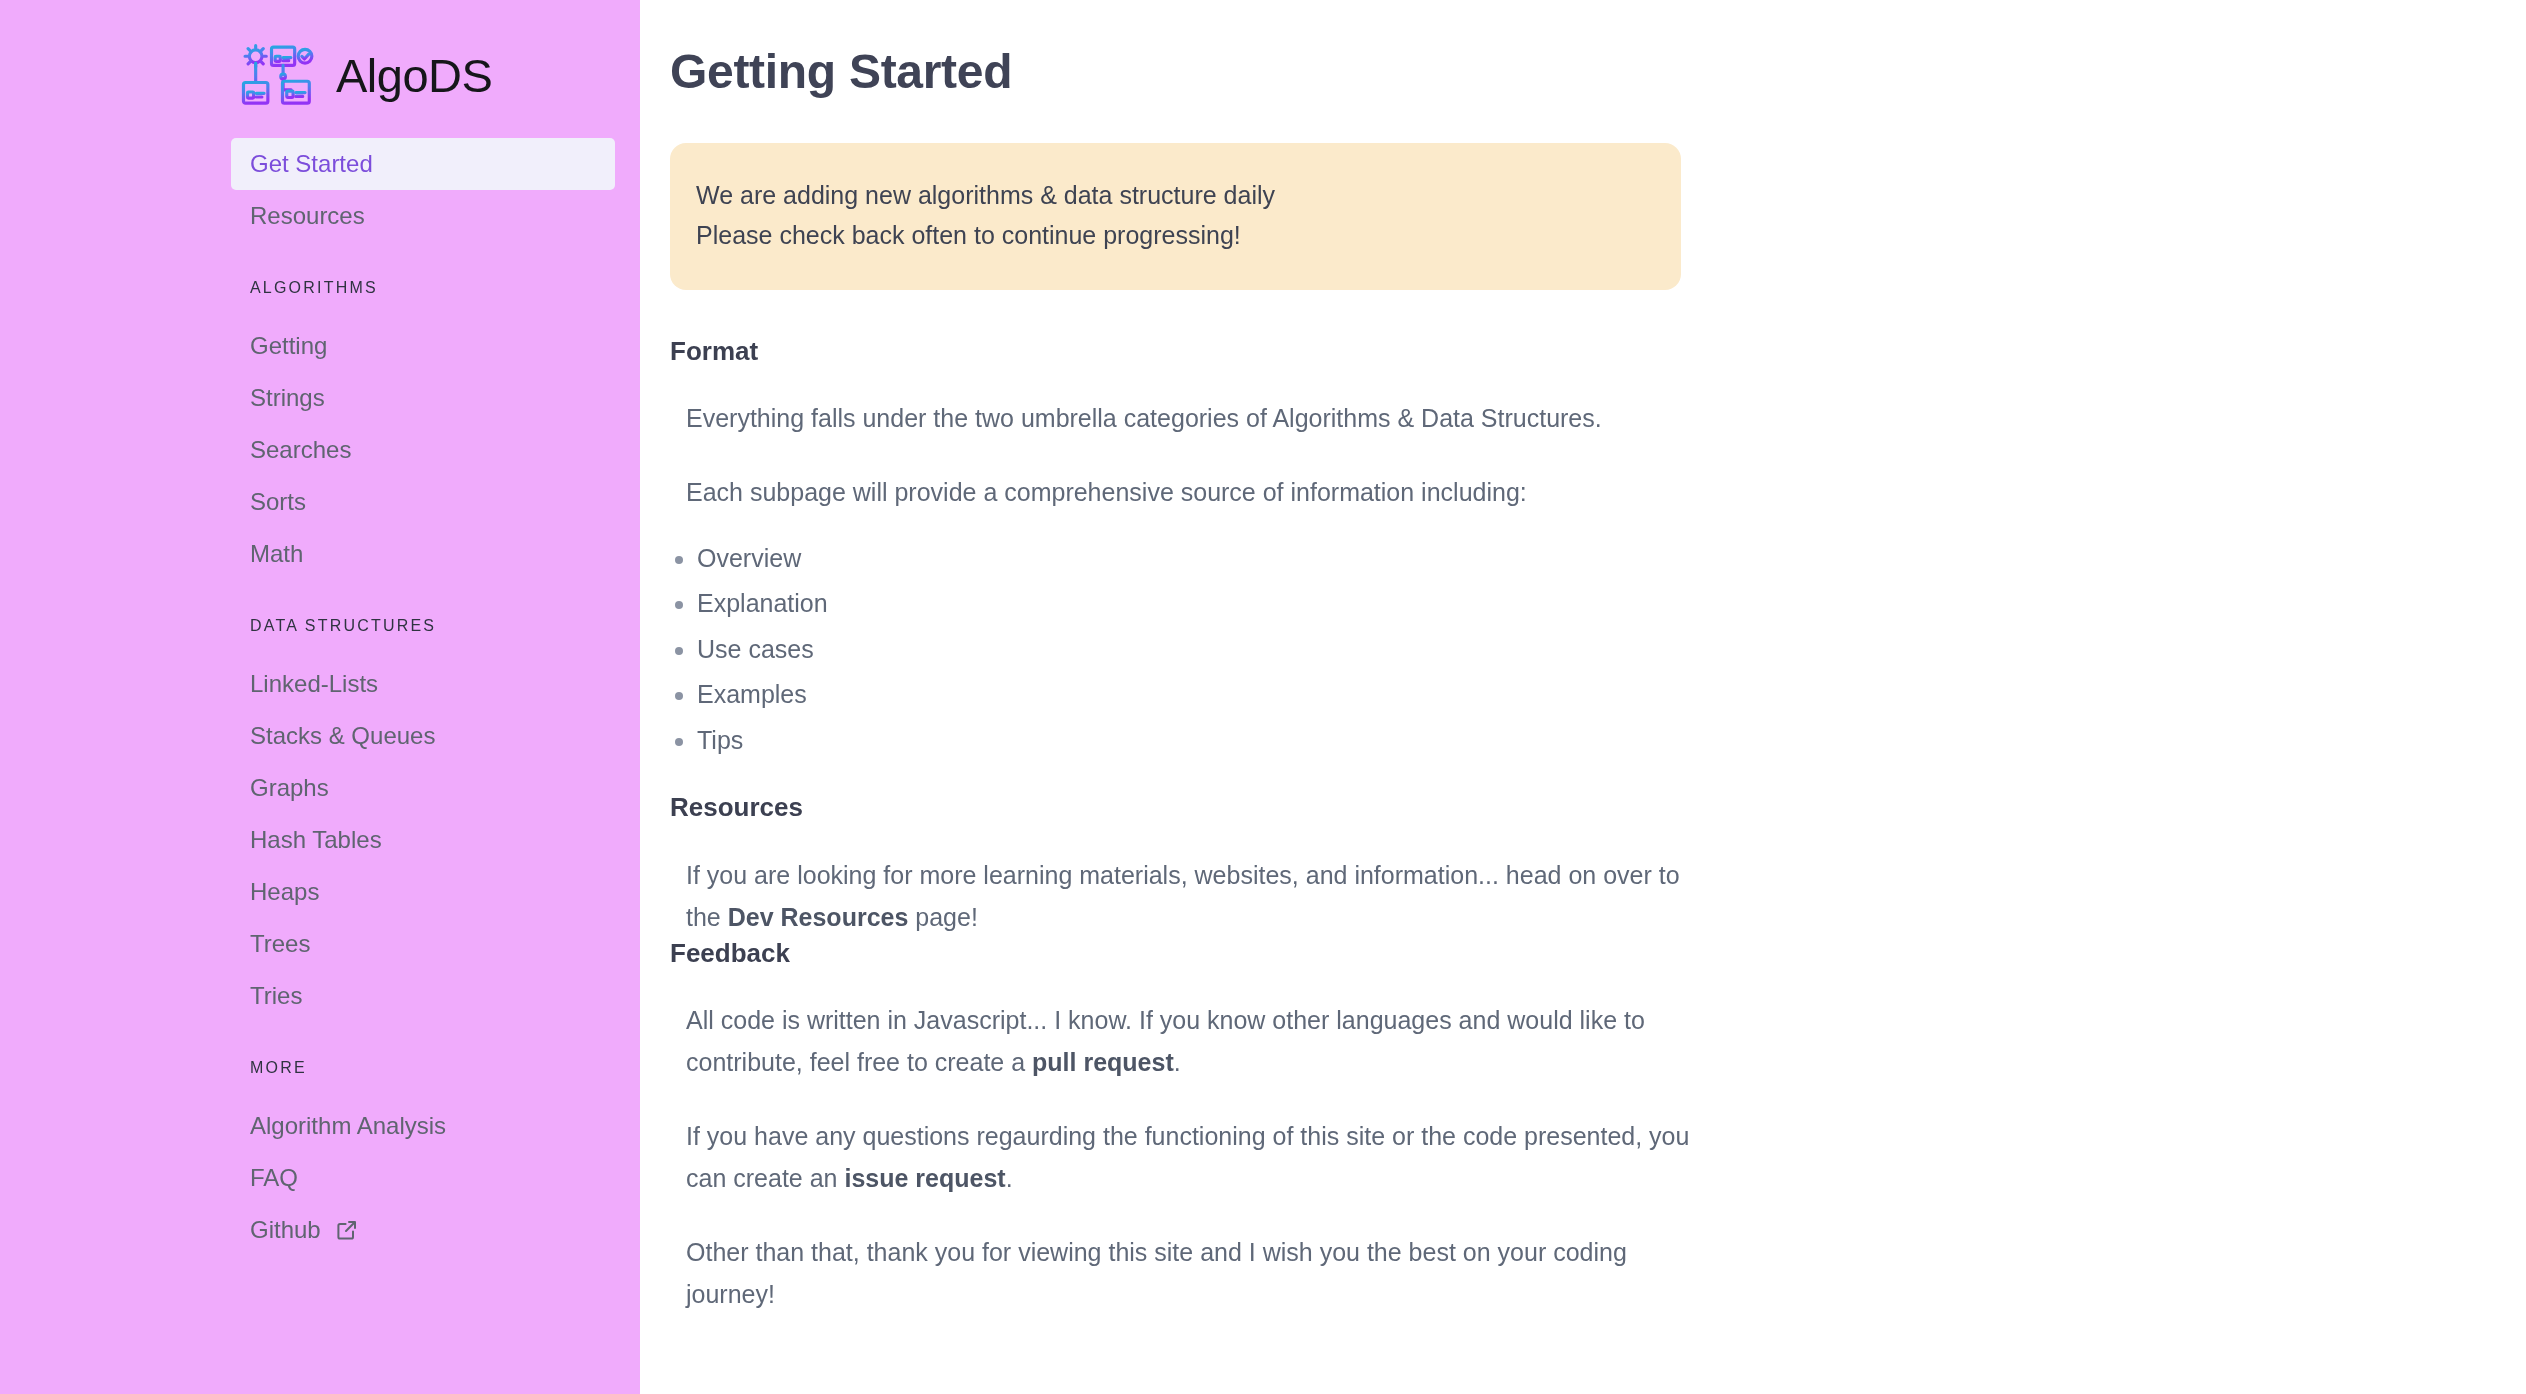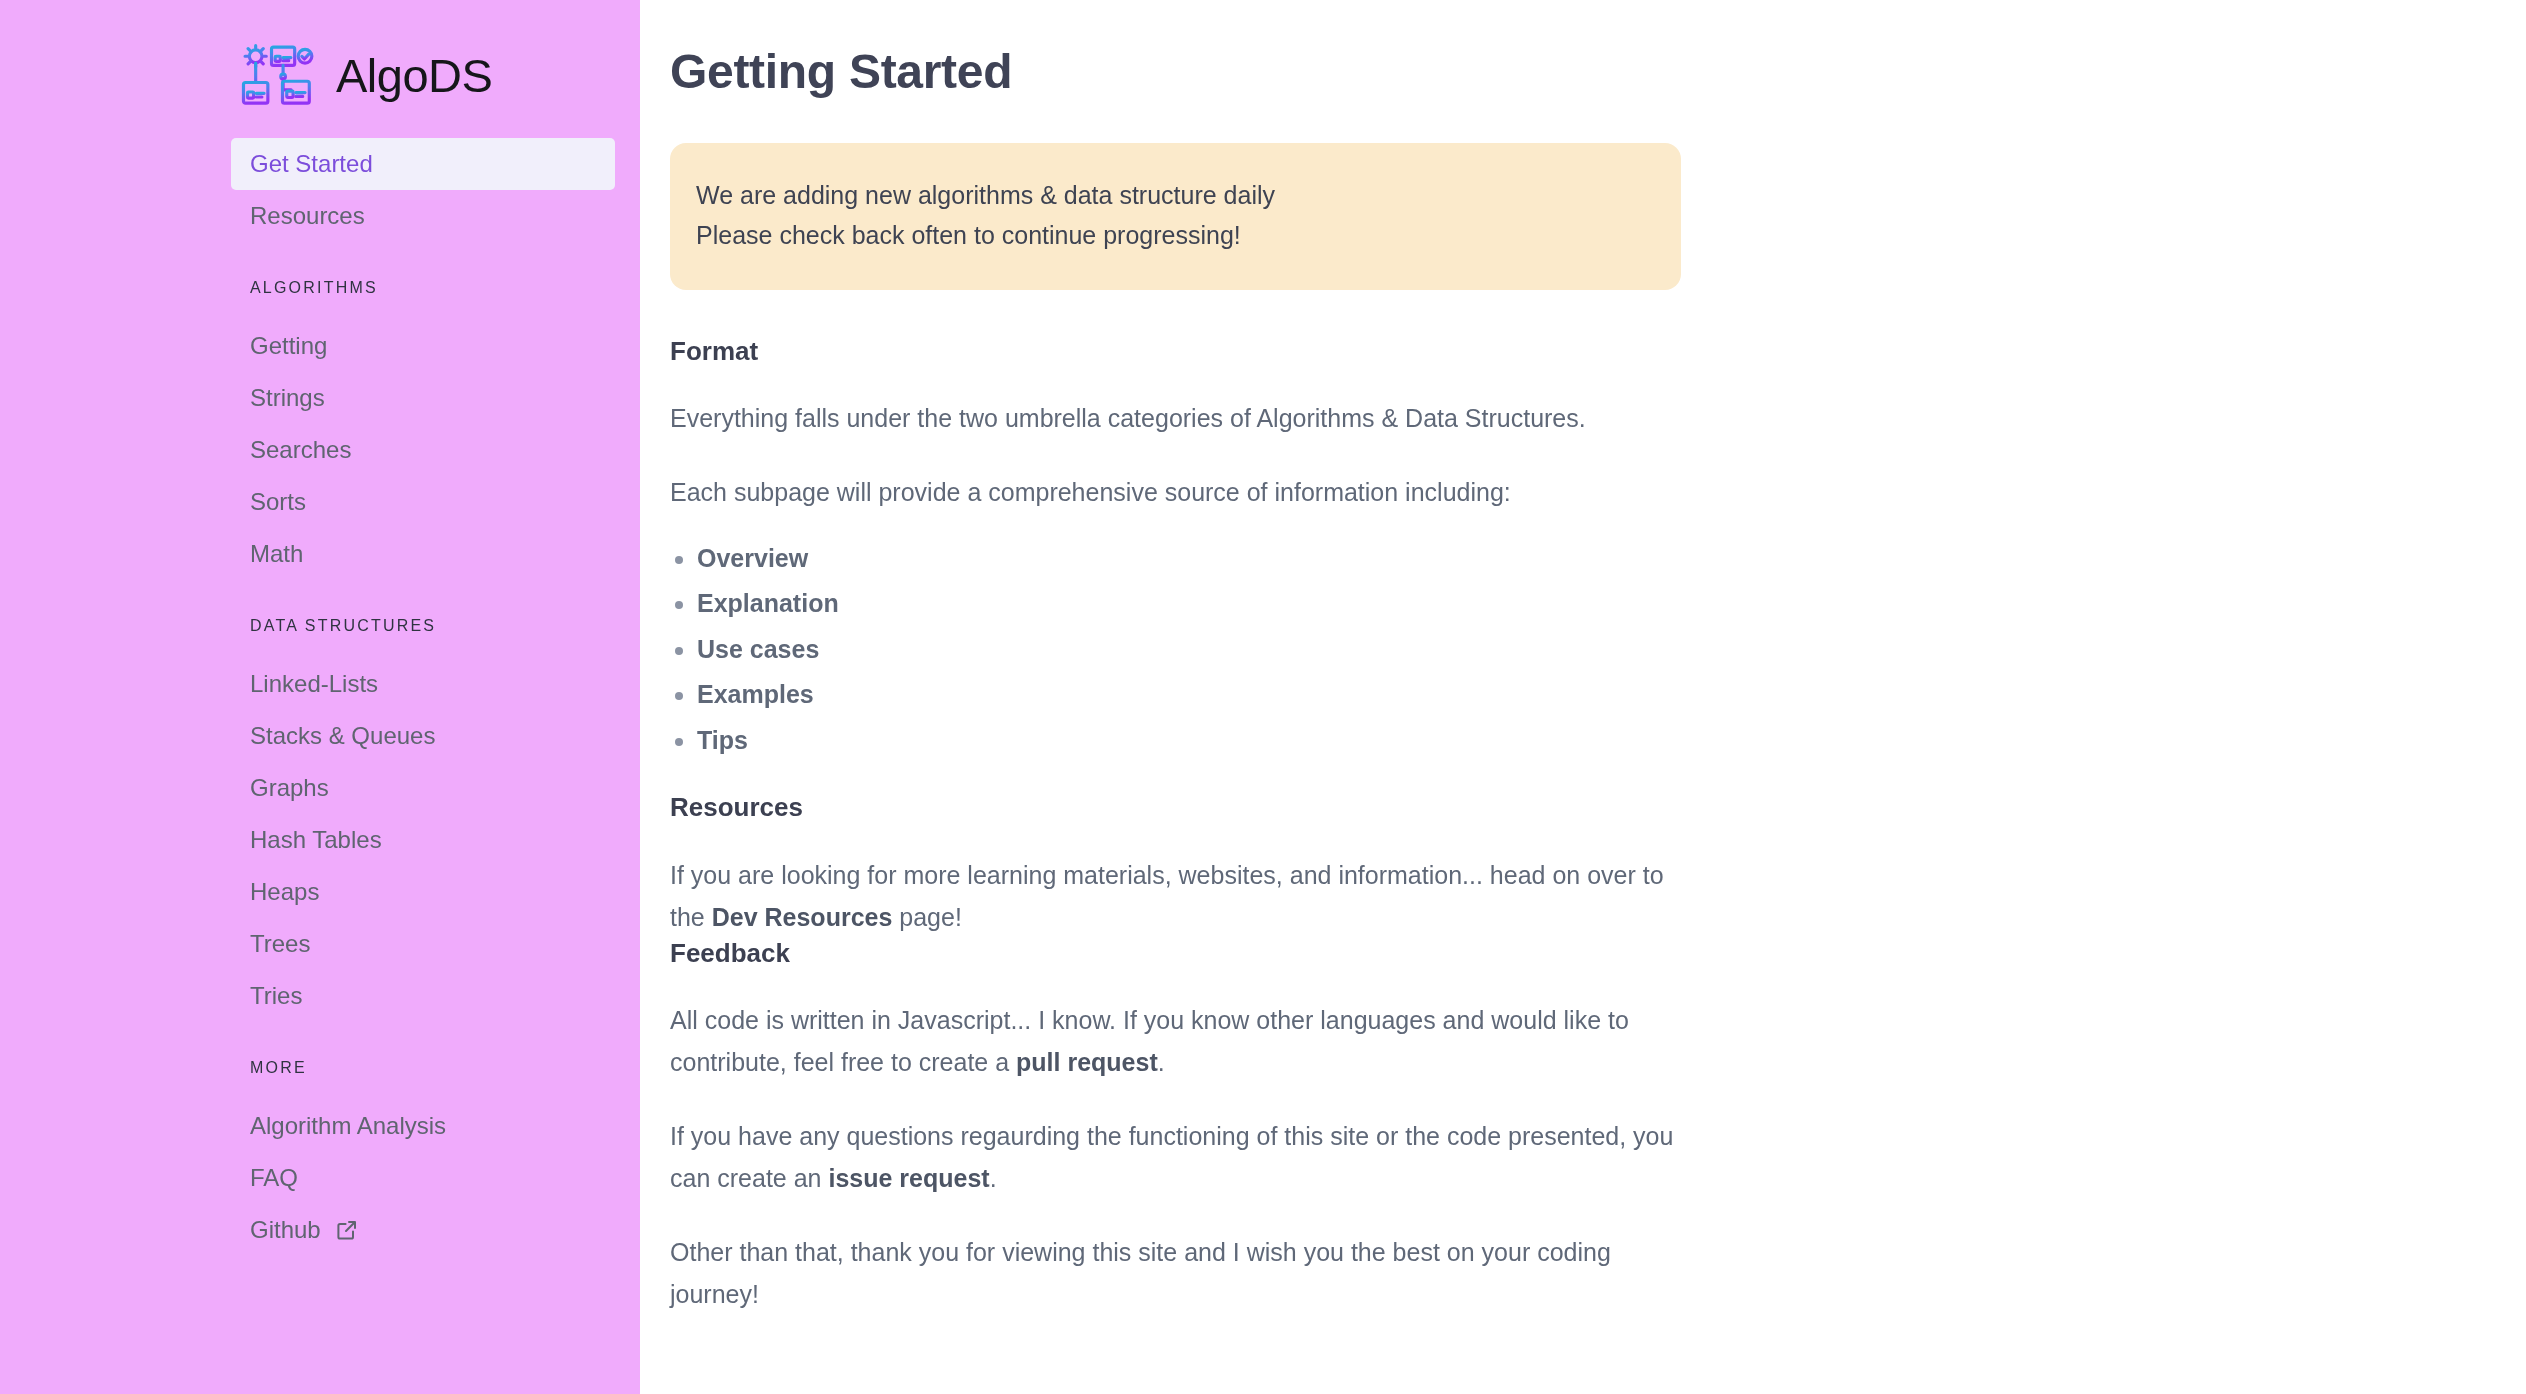--- a/index.html
+++ b/index.html
@@ -122,30 +122,29 @@
     font-weight: 700;
     color: #3c4051;
     margin: 0 0 30px 0;
     line-height: 1.2;
   }
   .para {
     font-size: 25px;
     color: #5f6878;
     line-height: 1.68;
     max-width: 1035px;
-    margin: 0 0 32px 0;
+    margin: 0 0 32px 16px;
   }
   .para:last-child { margin-bottom: 0; }
   .para b { font-weight: 700; color: #4d5565; }
 
   .bullets {
     list-style: none;
     margin: 0 0 38px 0;
     padding: 0;
-    font-weight: bold;
   }
   .bullets li {
     position: relative;
     font-size: 25px;
     color: #5f6878;
     line-height: 1.1;
     padding: 0 0 0 27px;
     margin-bottom: 18px;
   }
   .bullets li:last-child { margin-bottom: 0; }

